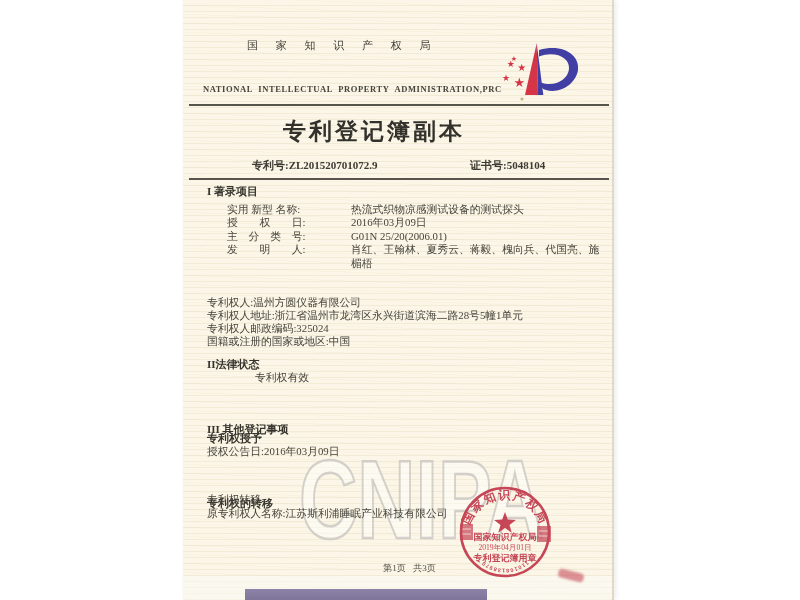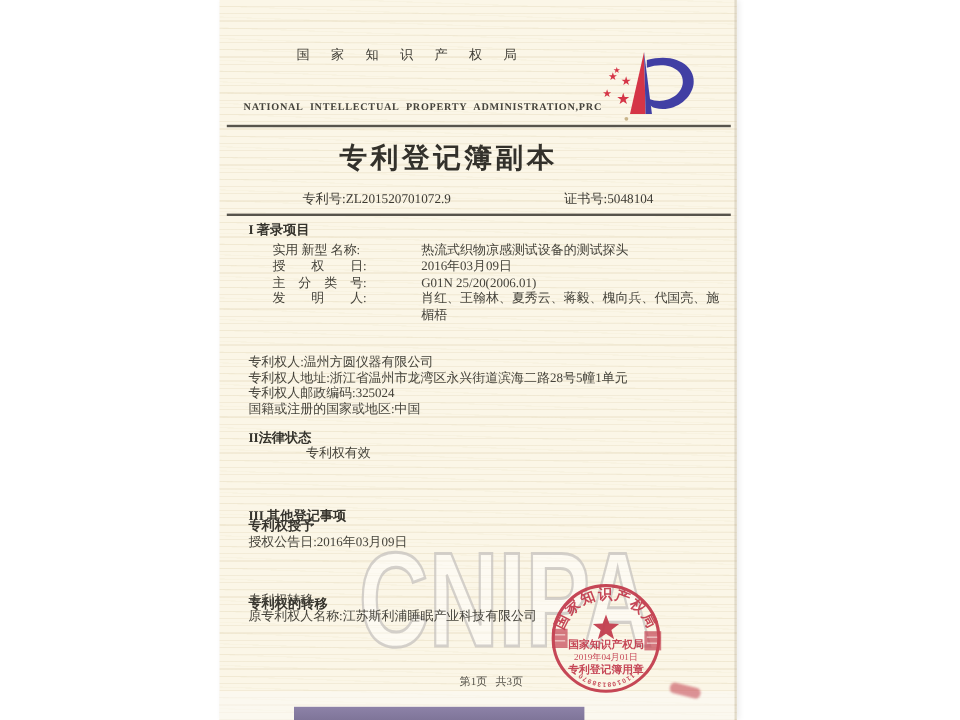--- a/index.html
+++ b/index.html
@@ -16,21 +16,21 @@
     border-right:2px solid rgba(180,170,150,0.35);
     box-shadow:2px 0 5px rgba(0,0,0,0.08);
   }
   .abs{position:absolute;}
   .cn-head{left:64px;top:38px;font-size:11px;font-weight:normal;letter-spacing:7.5px;color:#3f3d36;white-space:nowrap;z-index:2;text-align:center;}
   .en-head{left:20px;top:84px;font-size:8.5px;font-weight:bold;letter-spacing:0.6px;word-spacing:3px;color:#45433c;white-space:nowrap;z-index:2;}
   .rule{left:6px;width:420px;height:1.5px;background:#57544c;z-index:2;}
   .rule1{top:104px;}
   .rule2{top:178px;}
   .doc-title{left:0;top:116px;width:368px;text-align:center;text-indent:14px;font-size:23px;font-weight:bold;letter-spacing:3px;color:#33312b;z-index:2;}
-  .num-row{top:158px;font-size:11px;font-weight:normal;color:#3c3a33;z-index:2;white-space:nowrap;}
+  .num-row{top:158px;font-size:11px;font-weight:bold;color:#3c3a33;z-index:2;white-space:nowrap;}
   .num-patent{left:69px;}
   .num-cert{left:287px;}
   .sec-head{left:24px;font-size:11px;font-weight:bold;color:#35332c;z-index:2;white-space:nowrap;}
   .txt{left:24px;font-size:10.8px;color:#45433b;z-index:2;white-space:nowrap;}
   .fields{left:24px;top:203px;width:380px;z-index:2;margin-left:20px;}
   .frow{display:flex;font-size:10.8px;line-height:13.4px;color:#45433b;}
   .flabel{width:84px;flex:0 0 84px;white-space:nowrap;}
   .fvalue{margin-left:40px;width:266px;}
   .plist{left:24px;top:296px;font-size:10.8px;line-height:12.9px;color:#45433b;z-index:2;}
   .plist div{white-space:nowrap;}

